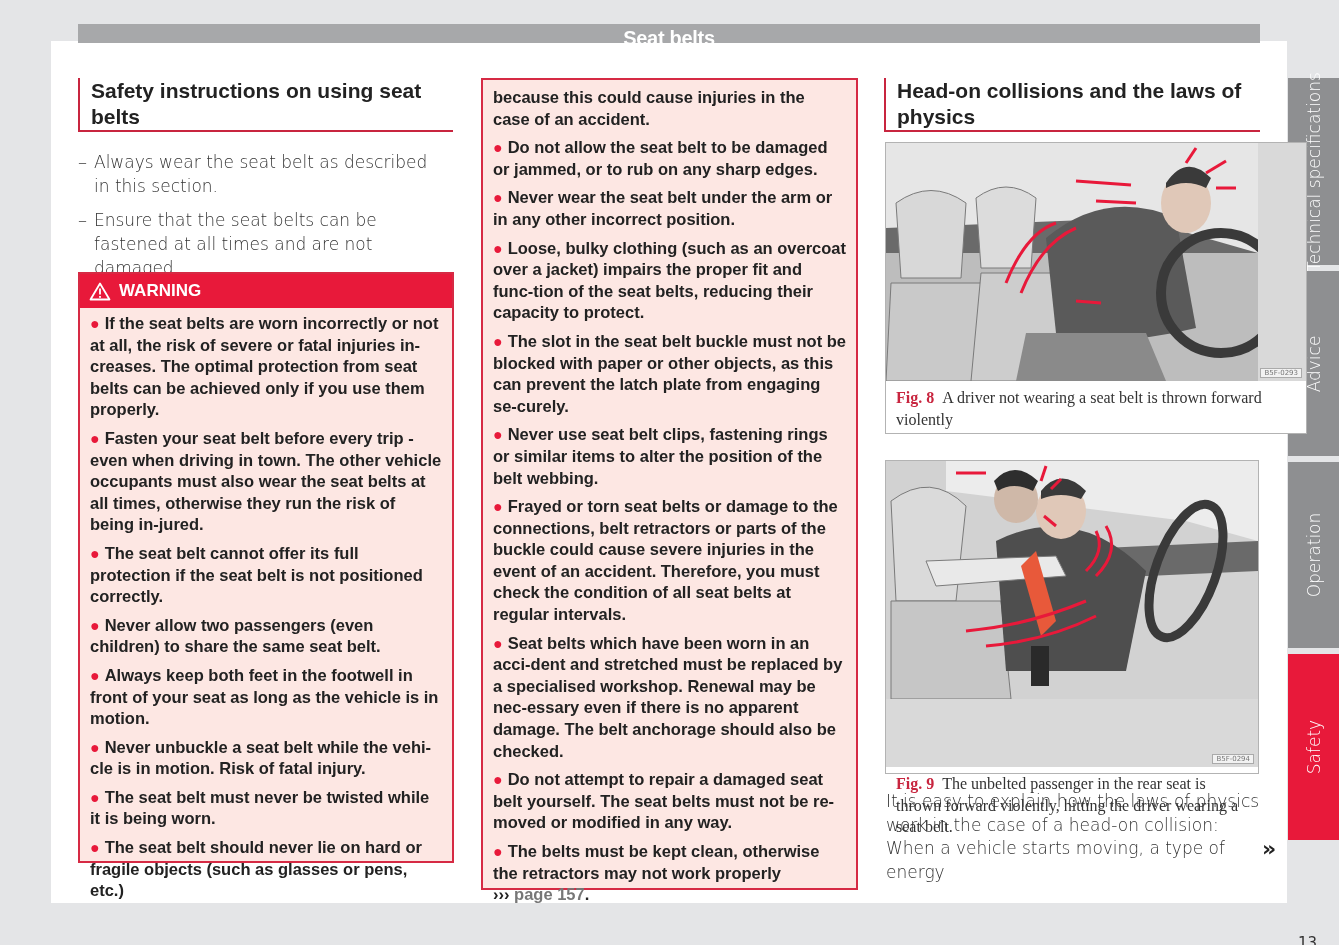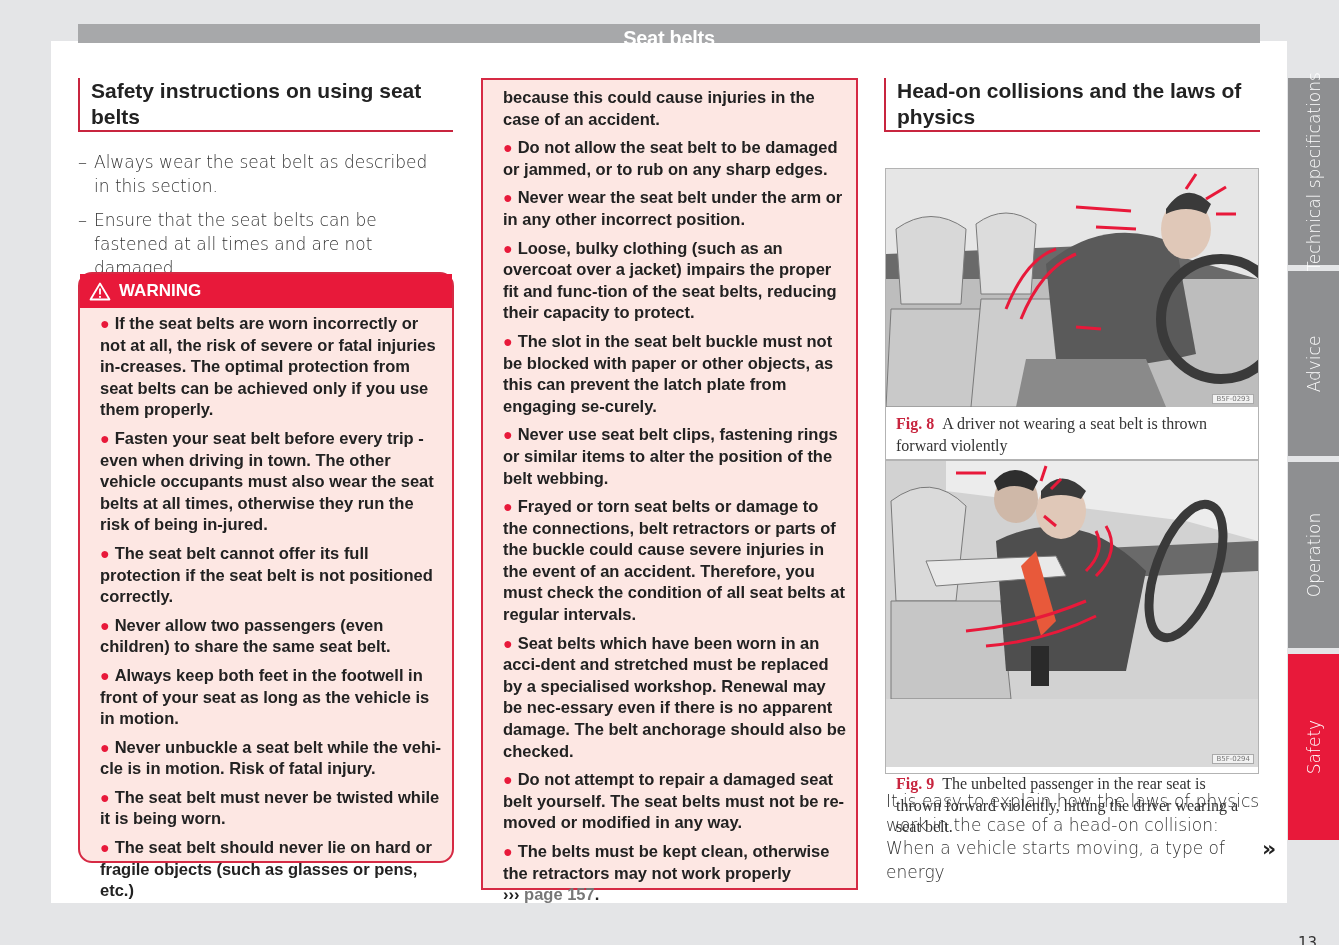--- a/index.html
+++ b/index.html
@@ -19,21 +19,21 @@
   
   .section-heading { position: absolute; border-left: 2px solid #c8253f; border-bottom: 2px solid #c8253f; padding: 0 0 0 11px; font-weight: bold; font-size: 21px; line-height: 26px; color: #222; font-family: "Liberation Sans", sans-serif; }
   .dash-list { position: absolute; left: 78px; top: 150px; width: 370px; font-size: 18px; line-height: 24px; color: #333; font-family: "DejaVu Sans", sans-serif; font-weight: 300; }
   .dash-item { display: flex; margin-bottom: 10px; }
   .dash-item .dash { width: 16px; flex: none; }
   .dash-item .text { font-size: 17px; }
 
   .warning-box { position: absolute; background: #fde7e3; border: 2px solid #d62a44; font-family: "Liberation Sans", sans-serif; }
   .warning-header { background: #e8193a; height: 34px; color: #fff; font-weight: bold; font-size: 17px; display: flex; align-items: center; padding-left: 9px; }
   .warning-header svg { margin-right: 8px; }
-  .warn-body { padding: 5px 10px 0 20px; }
+  .warn-body { padding: 5px 10px 0 10px; }
   .warn-item { font-weight: bold; font-size: 16.5px; line-height: 21.6px; color: #222; margin-bottom: 7px; }
   .bullet { color: #e8193a; font-size: 16px; margin-right: 5px; }
   .link-arrow { color: #222; font-weight: bold; }
   .link-page { color: #777; font-weight: bold; }
 
   
   .figure { position: absolute; border: 1px solid #b3b3b3; background: #fff; }
   .figure-img { position: relative; width: 100%; background: #d9d9d9; overflow: hidden; }
   .fig-code { position: absolute; right: 4px; bottom: 3px; background: #f2f2f2; border: 1px solid #aaa; color: #777; font-size: 7px; padding: 0 3px; font-family: "DejaVu Sans", sans-serif; }
   .figure-caption { padding: 6px 10px; font-size: 16px; line-height: 21.5px; color: #333; font-family: Liberation Serif, serif; font-weight: 300; }
@@ -71,21 +71,21 @@
   <div class="dash-item">
     <span class="dash">–</span>
     <span class="text">Always wear the seat belt as described in this section.</span>
   </div>
   <div class="dash-item">
     <span class="dash">–</span>
     <span class="text">Ensure that the seat belts can be fastened at all times and are not damaged.</span>
   </div>
 </div>
 
-<div class="warning-box" style="left:78px;top:272px;width:376px;height:591px;border-radius:14px;">
+<div class="warning-box" style="left:78px;top:272px;width:376px;height:591px;">
   <div class="warning-header">
     <svg width="22" height="19" viewBox="0 0 22 19">
       <path d="M11 1.5 L20.5 17.5 L1.5 17.5 Z" fill="none" stroke="#fff" stroke-width="1.8" stroke-linejoin="round"></path>
       <rect x="10.1" y="6.5" width="1.8" height="6" fill="#fff"></rect>
       <rect x="10.1" y="14" width="1.8" height="1.8" fill="#fff"></rect>
     </svg>
     <span>WARNING</span>
   </div>
   <div class="warn-body">
     <div class="warn-item"><span class="bullet">●</span><span>If the seat belts are worn incorrectly or not at all, the risk of severe or fatal injuries in-creases. The optimal protection from seat belts can be achieved only if you use them properly.</span></div>
@@ -113,21 +113,21 @@
     <div class="warn-item">
       <span class="bullet">●</span><span>The belts must be kept clean, otherwise the retractors may not work properly</span><br>
       <span class="link-arrow">›››</span>
       <span class="link-page">page 157</span><span>.</span>
     </div>
   </div>
 </div>
 
 <div class="section-heading" style="left:884px;top:78px;width:376px;">Head-on collisions and the laws of physics</div>
 
-<div class="figure" style="left:885px;top:168px;width:374px;height:292px;">
+<div class="figure" style="left:885px;top:142px;width:422px;height:292px;">
   <div class="figure-img" style="height:238px;">
     <svg width="372" height="238" viewBox="0 0 372 238">
       <rect width="372" height="238" fill="#cfcfcf"></rect>
       <polygon points="0,0 372,0 372,110 250,80 0,90" fill="#e6e6e6"></polygon>
       <polygon points="0,85 250,75 372,110 372,140 0,120" fill="#6a6a6a"></polygon>
       <rect x="0" y="110" width="372" height="128" fill="#bdbdbd"></rect>
       <path d="M10,60 q35,-25 70,0 l-5,75 h-60 z" fill="#d8d8d8" stroke="#7a7a7a"></path>
       <path d="M5,140 h110 l15,98 h-130 z" fill="#c9c9c9" stroke="#7a7a7a"></path>
       <path d="M90,55 q30,-22 60,0 l-5,70 h-50 z" fill="#dcdcdc" stroke="#7a7a7a"></path>
       <path d="M95,130 h100 l10,108 h-120 z" fill="#cdcdcd" stroke="#7a7a7a"></path>

